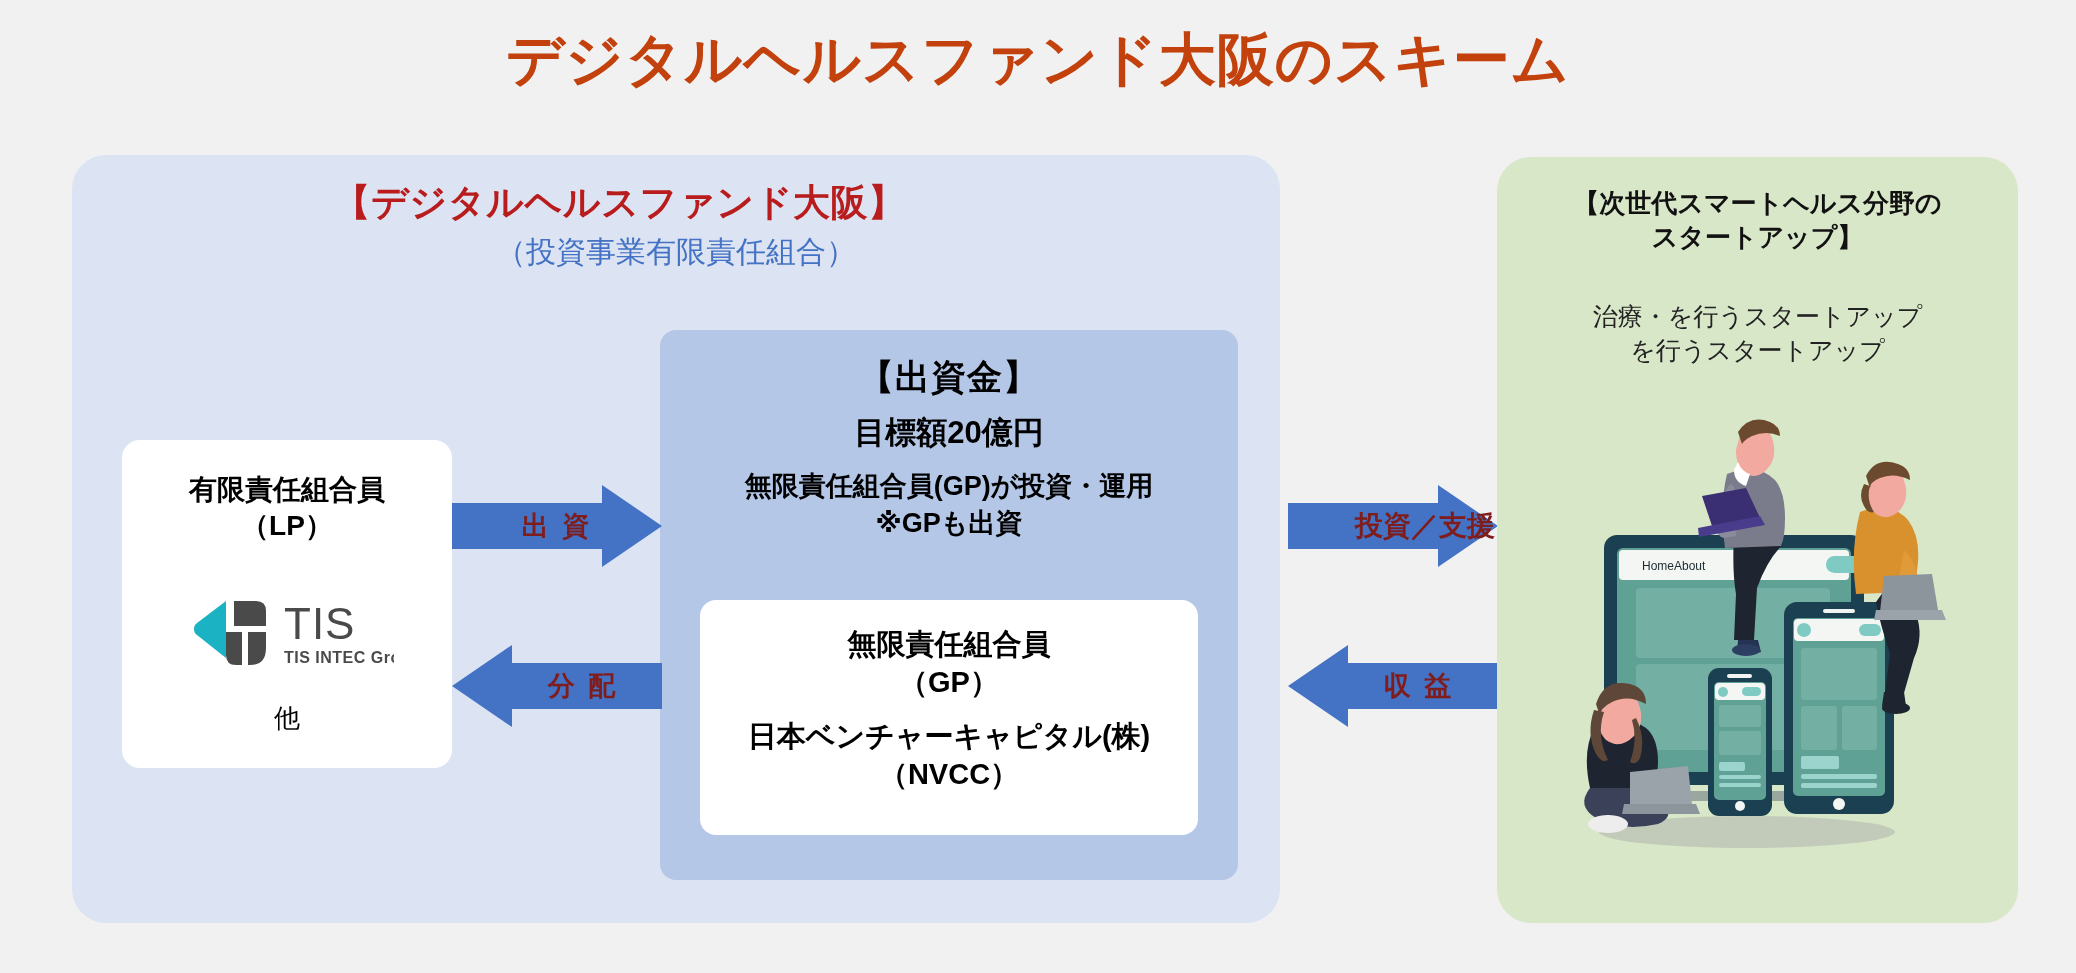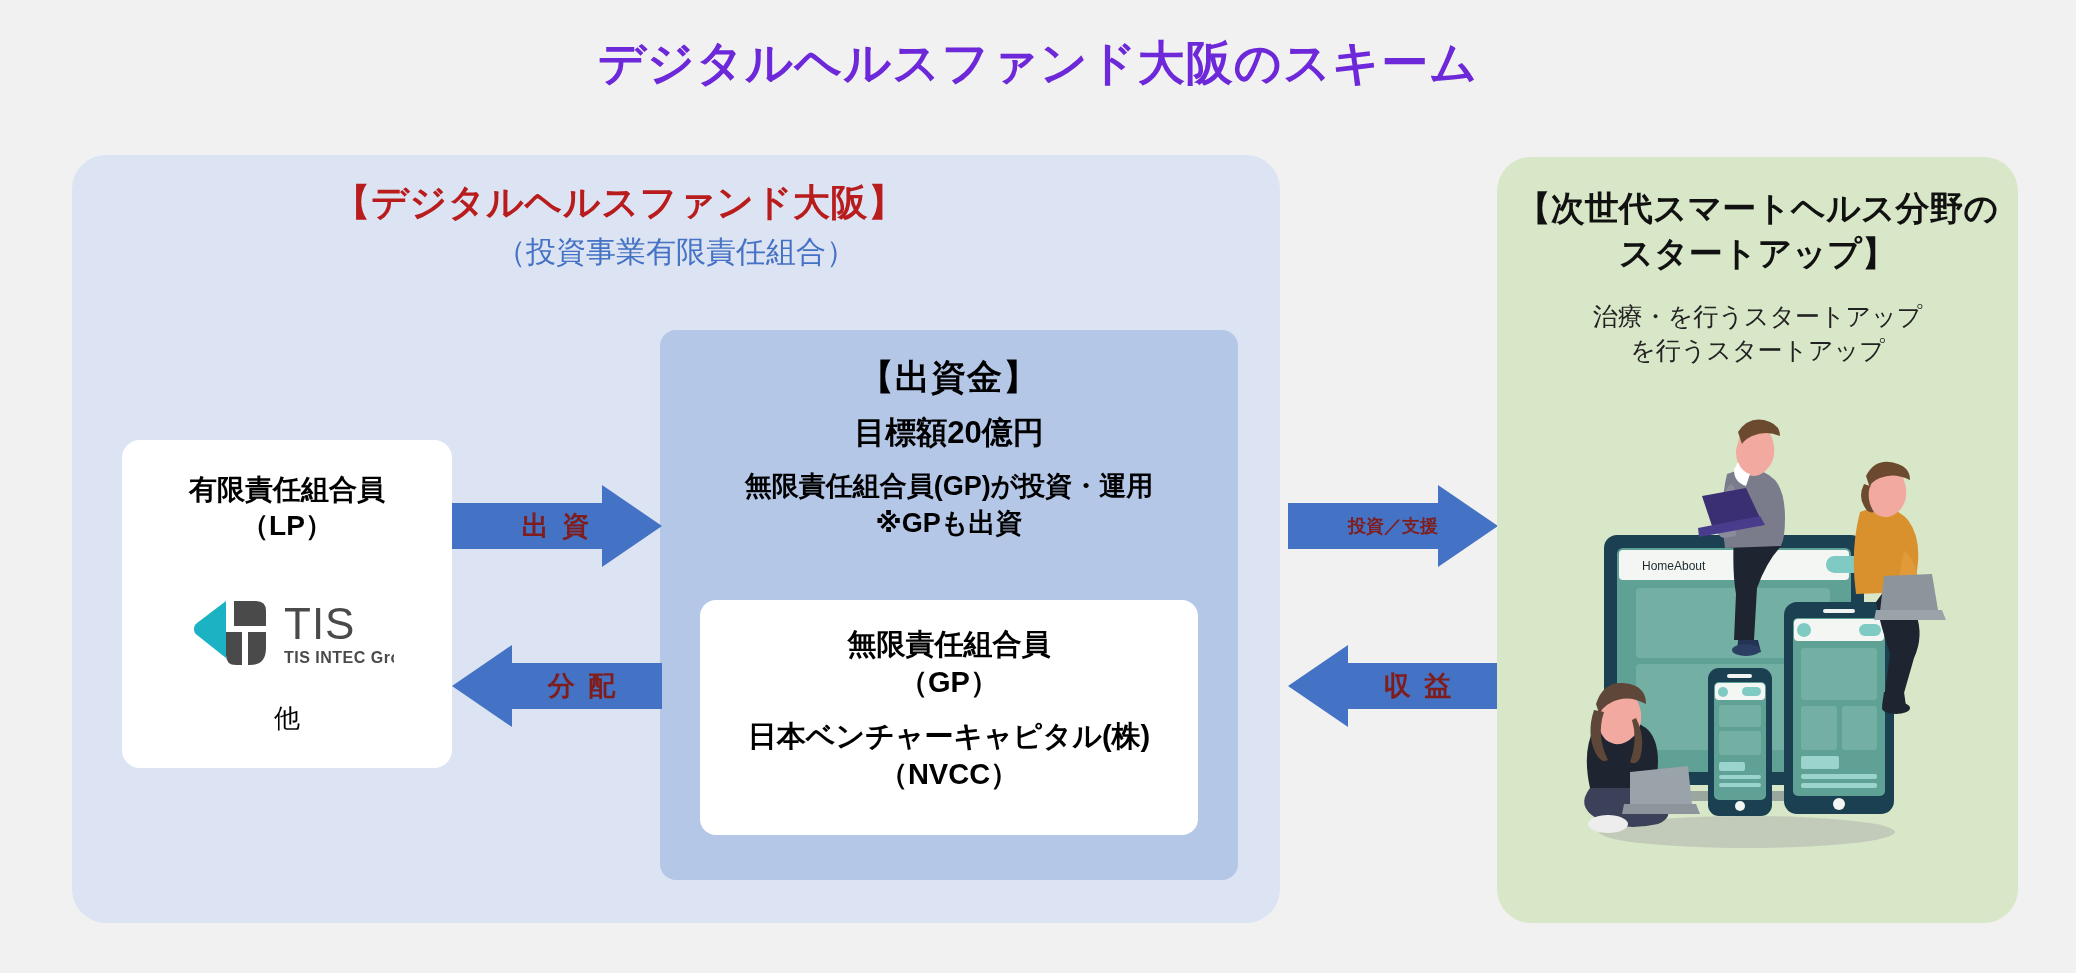--- a/index.html
+++ b/index.html
@@ -8,24 +8,24 @@
     background:#F1F1F1;
     font-family:"Liberation Sans","DejaVu Sans",sans-serif;
     overflow:hidden;
     position:relative;
     color:#000;
   }
   .stage{position:absolute;inset:0;}
 
   
   .title{
-    position:absolute;left:0;top:32px;width:2076px;
+    position:absolute;left:0;top:22px;width:2076px;
     text-align:center;
-    font-size:47px;font-weight:bold;letter-spacing:1px;
-    color:#6d28d9;
+    font-size:57px;font-weight:bold;letter-spacing:1px;
+    color:#c2410c;
   }
 
   
   .panel-blue{
     position:absolute;left:72px;top:155px;width:1208px;height:768px;
     background:#DCE3F2;border-radius:34px;
   }
   .panel-green{
     position:absolute;left:1497px;top:157px;width:521px;height:766px;
     background:#D9E7C9;border-radius:34px;overflow:hidden;
@@ -38,21 +38,21 @@
     letter-spacing:0.5px;
   }
   .panel-blue-sub{
     position:absolute;left:72px;top:232px;width:1208px;
     text-align:center;
     font-size:30px;color:#4472C4;
   }
 
   .panel-green-title{
     position:absolute;left:1497px;top:186px;width:521px;
-    text-align:center;font-size:34px;font-weight:bold;color:#111;
+    text-align:center;font-size:26px;font-weight:bold;color:#111;
     line-height:1.32;
   }
   .panel-green-sub{
     position:absolute;left:1497px;top:300px;width:521px;
     text-align:center;font-size:25px;color:#222;line-height:1.35;
   }
 
   
   .lp-box{
     position:absolute;left:122px;top:440px;width:330px;height:328px;
@@ -109,21 +109,21 @@
   .arrow-label{
     position:absolute;left:0;top:0;width:100%;height:100%;
     display:flex;align-items:center;justify-content:center;
     color:#7f1d1d;font-weight:bold;font-size:27px;letter-spacing:3px;
     pointer-events:none;
   }
   .a-toufun{left:452px;top:485px;width:210px;height:82px;}
   .a-bunpai{left:452px;top:645px;width:210px;height:82px;}
   .a-toushi{left:1288px;top:485px;width:210px;height:82px;}
   .a-shueki{left:1288px;top:645px;width:210px;height:82px;}
-  .a-toushi .arrow-label{font-size:18px;letter-spacing:0px;padding-right:24px;}
+  .a-toushi .arrow-label{font-size:28px;letter-spacing:0px;padding-right:24px;margin-left:32px;}
   .a-toufun .arrow-label{padding-right:26px;}
   .a-bunpai .arrow-label{padding-left:26px;}
   .a-shueki .arrow-label{padding-left:26px;}
 
   
   .illo{position:absolute;left:1512px;top:392px;width:492px;height:460px;}
 </style>
 </head>
 <body>
 

